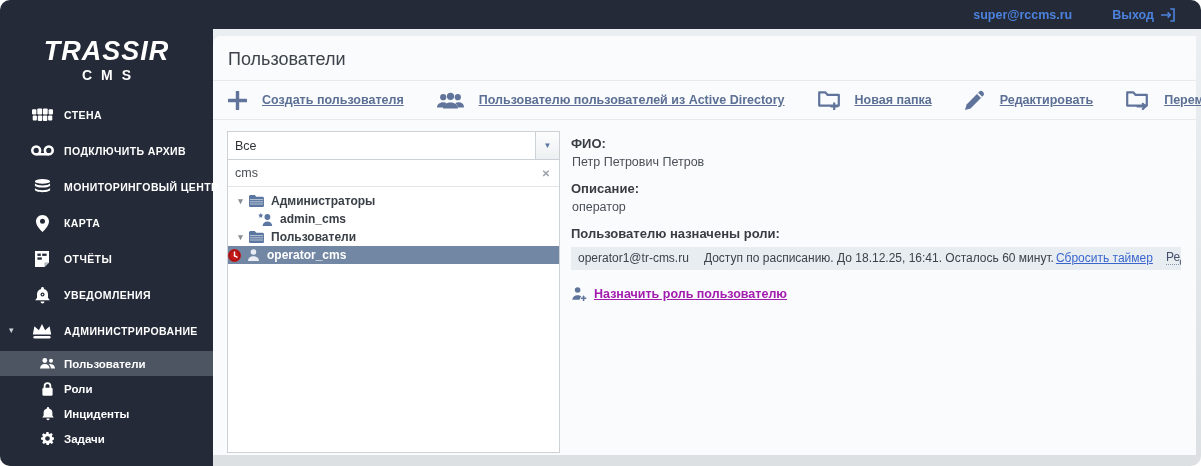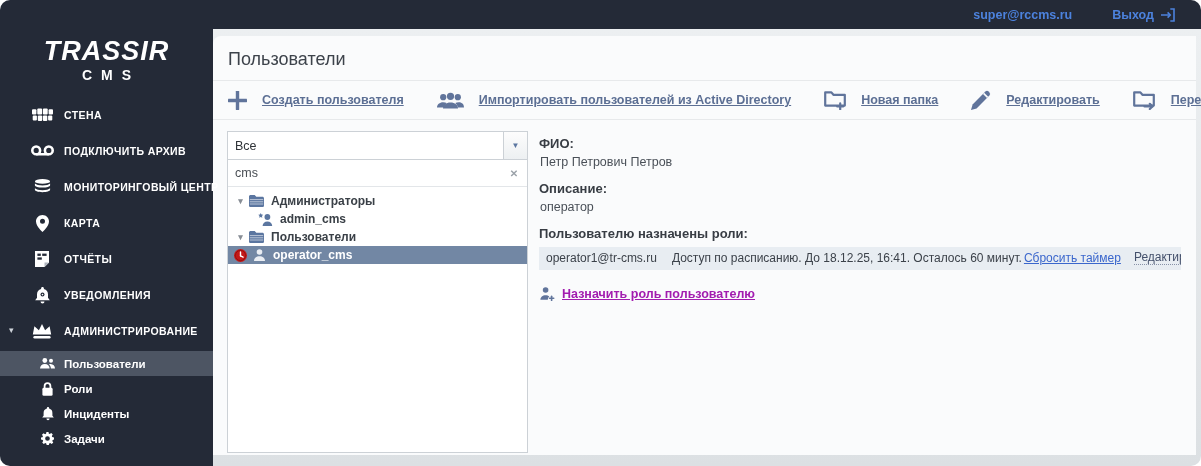--- a/index.html
+++ b/index.html
@@ -27,37 +27,37 @@
   
   .content{position:absolute;left:213px;top:36px;right:5px;bottom:11px;background:#fafbfc;
            border-top-left-radius:8px;z-index:1;display:flex;flex-direction:column;}
   .page-title{font-size:18px;color:#3d434b;font-weight:normal;margin:0;padding:13px 0 10px 15px;}
   .divider{height:1px;background:#e7e9eb;flex:none;}
   .toolbar{display:flex;align-items:center;gap:33px;padding:0 15px;height:38px;flex:none;}
   .tool{display:flex;align-items:center;gap:15px;cursor:pointer;}
   .tool-label{color:#5c6f94;font-size:12.5px;font-weight:bold;text-decoration:underline;white-space:nowrap;}
   .body{flex:1;display:flex;padding:11px 15px 2px 14px;min-height:0;box-sizing:border-box;}
   
-  .tree-panel{width:301px;flex:none;background:#fff;border:1px solid #ccd1d6;box-sizing:border-box;
+  .tree-panel{width:333px;flex:none;background:#fff;border:1px solid #ccd1d6;box-sizing:border-box;
               display:flex;flex-direction:column;}
   .dropdown{height:27px;border-bottom:1px solid #ccd1d6;display:flex;align-items:stretch;flex:none;cursor:pointer;}
   .dropdown-value{flex:1;display:flex;align-items:center;padding-left:7px;font-size:12.5px;color:#2f3338;}
   .dropdown-btn{width:23px;border-left:1px solid #ccd1d6;background:linear-gradient(#fdfdfd,#edf0f2);
                 display:flex;align-items:center;justify-content:center;color:#5b76a0;font-size:8px;cursor:pointer;}
   .search{height:26px;border-bottom:1px solid #e3e6e9;display:flex;align-items:center;flex:none;}
   .search-input{flex:1;border:0;outline:0;padding:0 0 0 7px;font-size:12.5px;color:#4a4f55;background:transparent;
                 font-family:"Liberation Sans",sans-serif;}
   .search-clear{width:26px;color:#9ba2a9;font-size:10px;text-align:center;cursor:pointer;font-weight:bold;}
   .tree{padding-top:5px;}
   .tree-row{height:18px;display:flex;align-items:center;font-size:12px;font-weight:bold;color:#3a4047;cursor:pointer;}
   .tree-caret{width:11px;margin-left:7px;color:#878d95;font-size:9px;text-align:center;line-height:1;}
   .folder-ic{margin-left:3px;display:flex;}
   .tree-row .lbl{margin-left:7px;white-space:nowrap;}
   .tree-child{padding-left:27px;}
-  .tree-row.selected{background:#7287a4;color:#fff;padding-left:6px;}
+  .tree-row.selected{background:#7287a4;color:#fff;}
   .tree-row.selected .lbl{margin-left:8px;}
   .sel-user-ic{margin-left:7px;display:flex;}
   
   .details{flex:1;min-width:0;padding:5px 0 0 11px;}
   .dlabel{font-size:13px;font-weight:bold;color:#383d44;margin-bottom:4px;}
   .dvalue{font-size:12.5px;color:#4a5058;margin-bottom:12px;padding-left:1px;}
   .role-row{background:#e8edf2;margin-top:6px;padding:4px 8px 5px 7px;display:flex;align-items:center;
             font-size:12px;color:#3c424a;white-space:nowrap;overflow:hidden;}
   .role-email{margin-right:15px;}
   .role-reset{color:#3a66cc;text-decoration:underline;margin-left:2px;cursor:pointer;}
@@ -249,21 +249,21 @@
               <g fill="#60749b">
                 <circle cx="6.2" cy="5.2" r="3.1"></circle>
                 <circle cx="20.8" cy="5.2" r="3.1"></circle>
                 <path d="M0 15.6c0-3 2.5-5.3 6.2-5.3 1.3 0 2.5.3 3.4.8A7.8 7.8 0 0 0 7 15.6z"></path>
                 <path d="M27 15.6h-9.6a7.8 7.8 0 0 0-2.6-4.5c.9-.5 2.1-.8 3.4-.8 3.7 0 5.3 2.3 5.3 5.3z" transform="translate(3.5 0)"></path>
                 <circle cx="13.5" cy="4.3" r="3.6"></circle>
                 <path d="M6 16.6c0-3.4 3-6 7.5-6s7.5 2.6 7.5 6z"></path>
               </g>
             </svg>
         </span>
-        <span class="tool-label">Импортировать пользователей из Active Directory</span>
+        <span class="tool-label">Пользователю пользователей из Active Directory</span>
       </span>
       <span class="tool">
         <span style="display:flex;">
           <svg width="22" height="20" viewBox="0 0 22 20">
               <path d="M1.2 15.6V2.4h6.2l2 2.4h11.4v10.8z" fill="none" stroke="#60749b" stroke-width="2.2" stroke-linejoin="round"></path>
               <g stroke="#60749b" stroke-width="2.2" stroke-linecap="round">
                 <line x1="16.2" y1="13.4" x2="16.2" y2="19.4"></line>
                 <line x1="13.2" y1="16.4" x2="19.2" y2="16.4"></line>
               </g>
             </svg>

